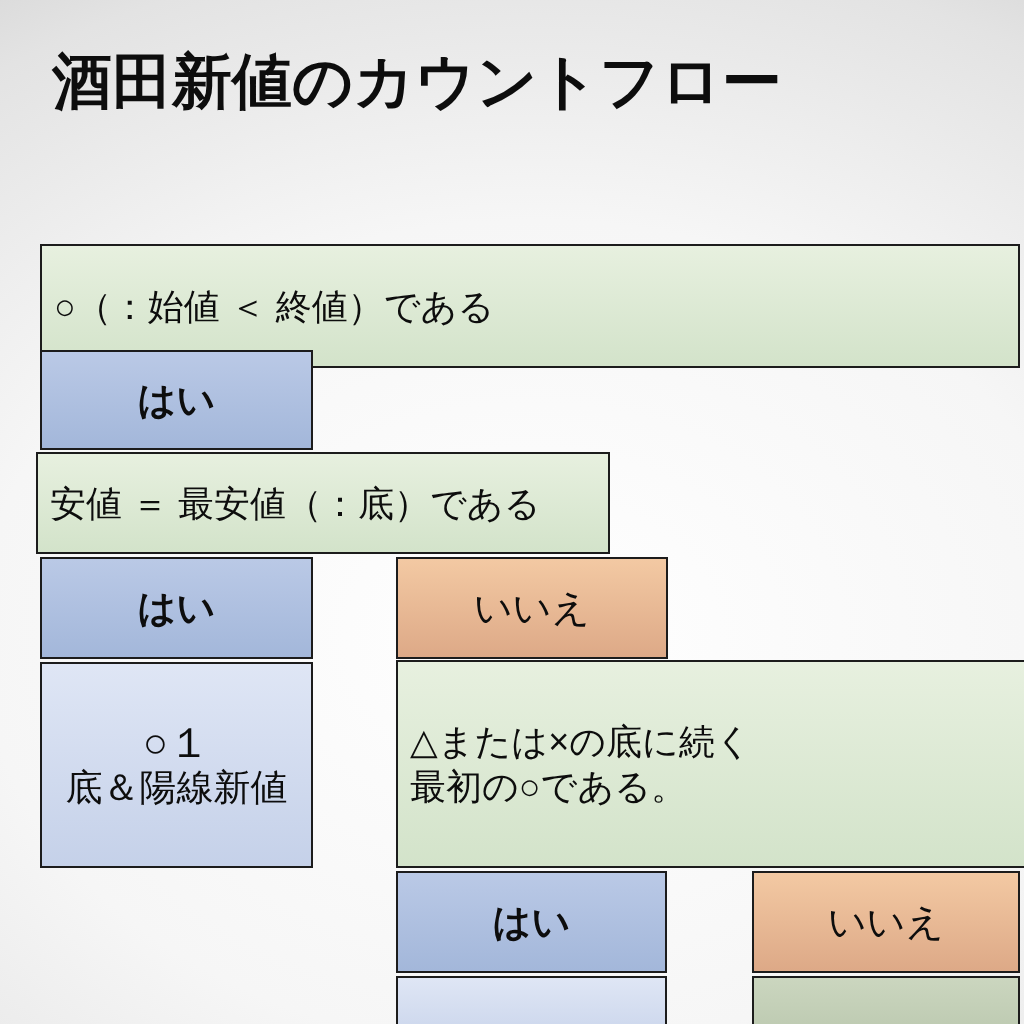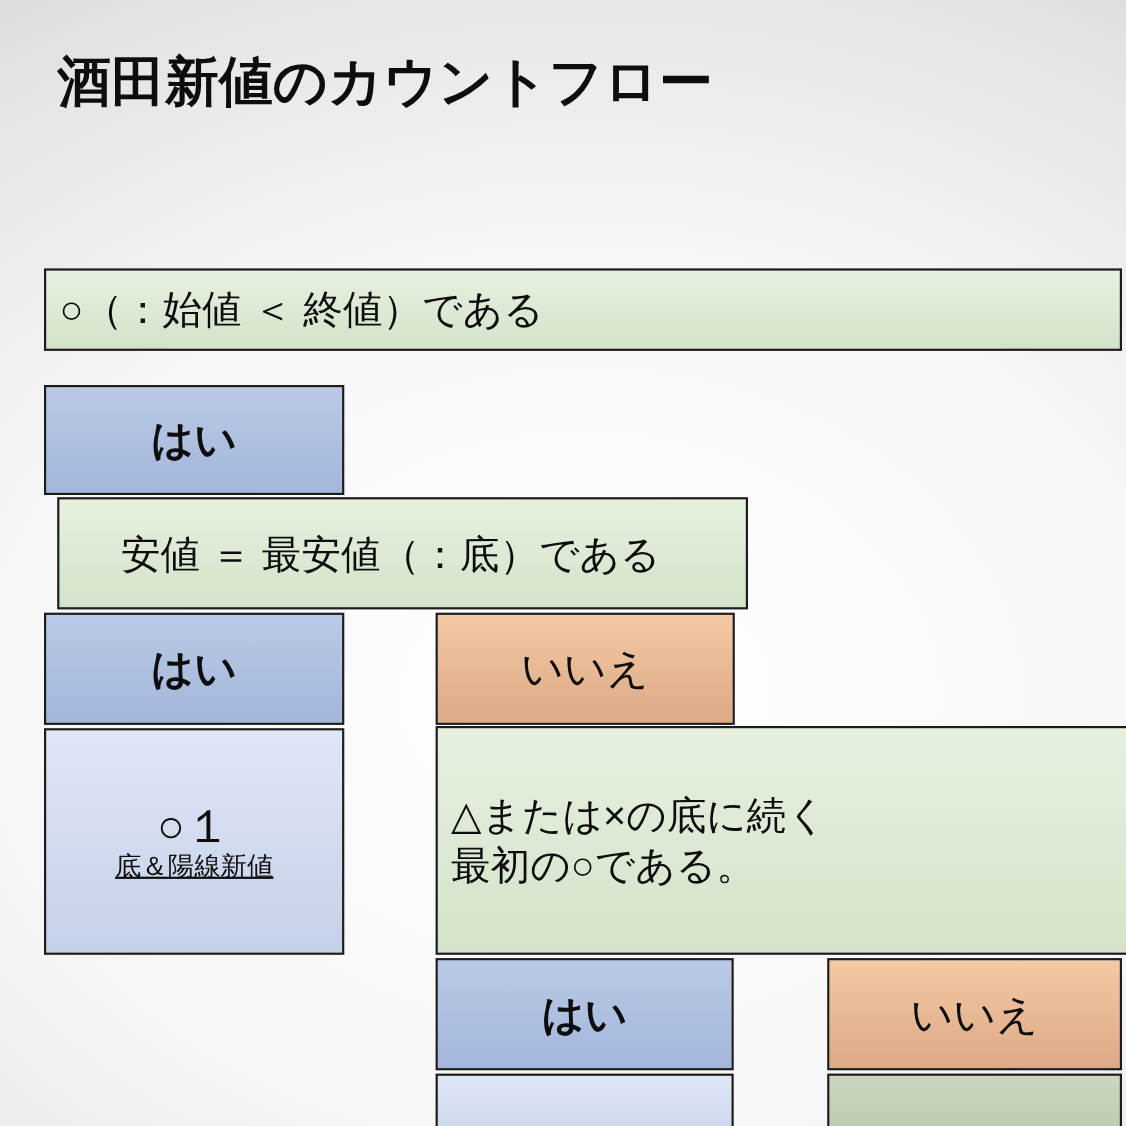--- a/index.html
+++ b/index.html
@@ -6,21 +6,21 @@
   #stage{
     position:relative;
     width:1024px;height:1024px;
     overflow:hidden;
     background:radial-gradient(ellipse 120% 90% at 52% 62%, #ffffff 0%, #f6f6f6 45%, #e3e3e3 75%, #c7c7c7 100%);
     font-family:"Liberation Sans","DejaVu Sans",sans-serif;
     color:#0d0d0d;
   }
   .title{
     position:absolute;left:52px;top:42px;
-    font-size:49px;font-weight:bold;letter-spacing:0px;
+    font-size:60px;font-weight:bold;letter-spacing:0px;
     white-space:nowrap;color:#0d0d0d;
   }
   .box{
     position:absolute;
     border:2px solid #1c1c1c;
     box-sizing:border-box;
     display:flex;
     flex-direction:column;
     justify-content:center;
   }
@@ -32,26 +32,26 @@
 
   .q-text{
     font-size:36px;line-height:1.25;
     padding-left:12px;padding-right:6px;
     text-align:left;white-space:nowrap;
   }
   .answer{
     font-size:38px;text-align:center;
   }
   .result-line1{font-size:42px;text-align:center;line-height:1.1;}
-  .result-line2{font-size:24px;text-align:center;line-height:1.2;text-decoration:underline;}
+  .result-line2{font-size:37px;text-align:center;line-height:1.2;}
 
   
-  #q1   {left:40px; top:244px; width:980px; height:75px;}
+  #q1   {left:40px; top:244px; width:980px; height:124px;}
   #yes1 {left:40px; top:350px; width:273px; height:100px;}
-  #q2   {left:52px; top:452px; width:628px; height:102px;padding-left:44px;}
+  #q2   {left:36px; top:452px; width:574px; height:102px;}
   #yes2 {left:40px; top:557px; width:273px; height:102px;}
   #no2  {left:396px;top:557px; width:272px; height:102px;}
   #res1 {left:40px; top:662px; width:273px; height:206px;}
   #q3   {left:396px;top:660px; width:716px; height:208px;}
   #yes3 {left:396px;top:871px; width:271px; height:102px;}
   #no3  {left:752px;top:871px; width:268px; height:102px;}
   #cut1 {left:396px;top:976px; width:271px; height:80px;}
   #cut2 {left:752px;top:976px; width:268px; height:80px;}
 </style>
 </head>

